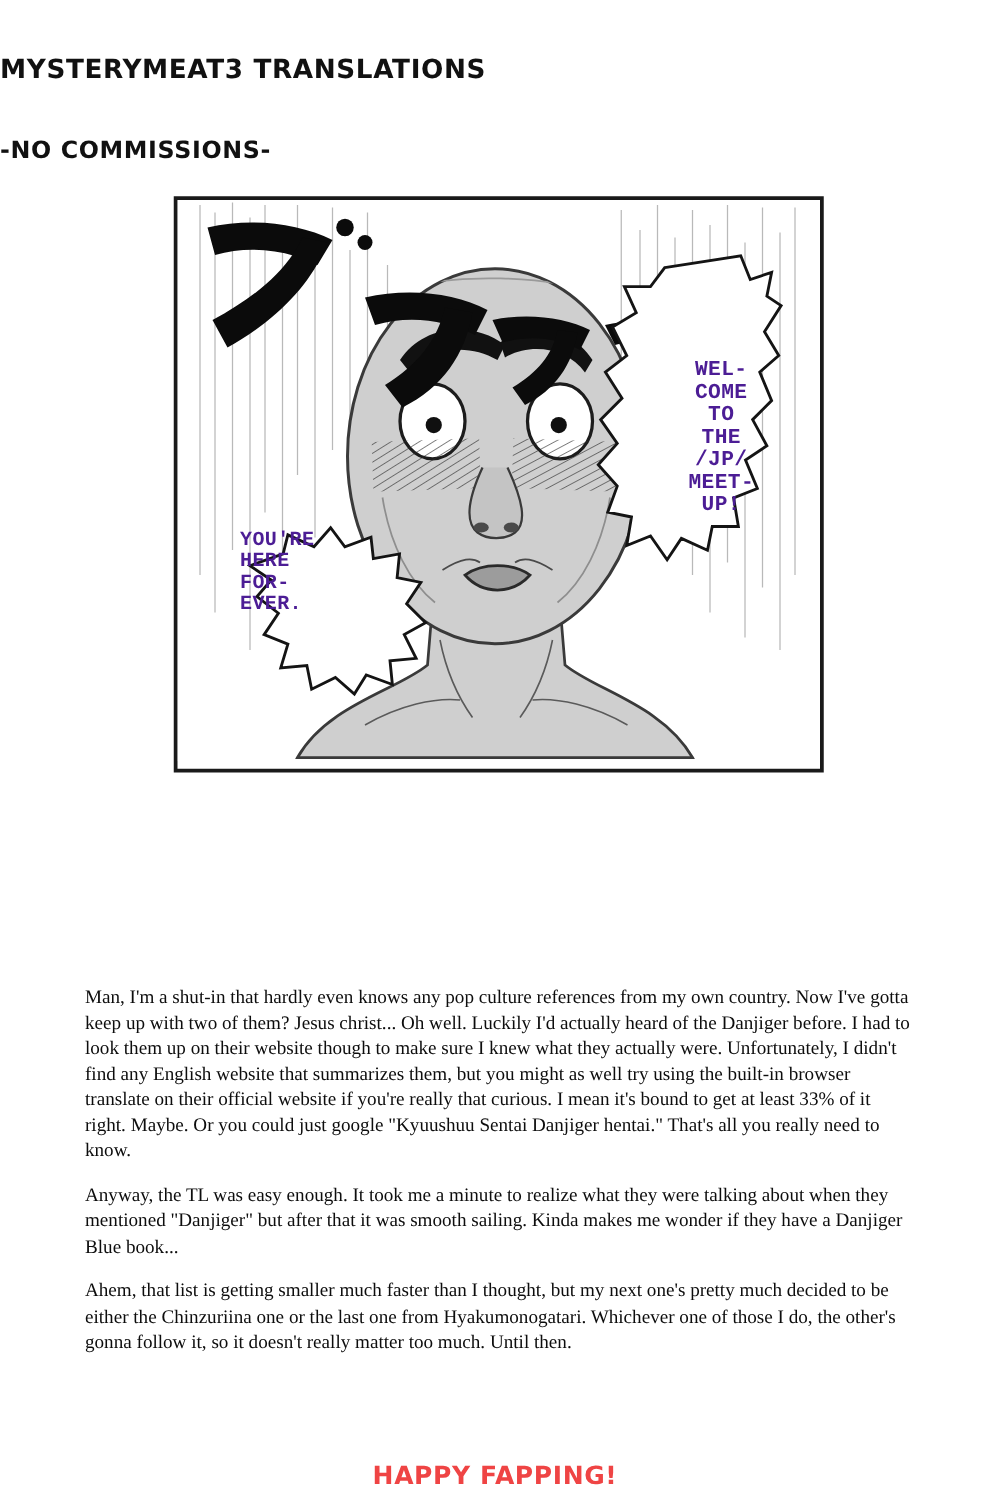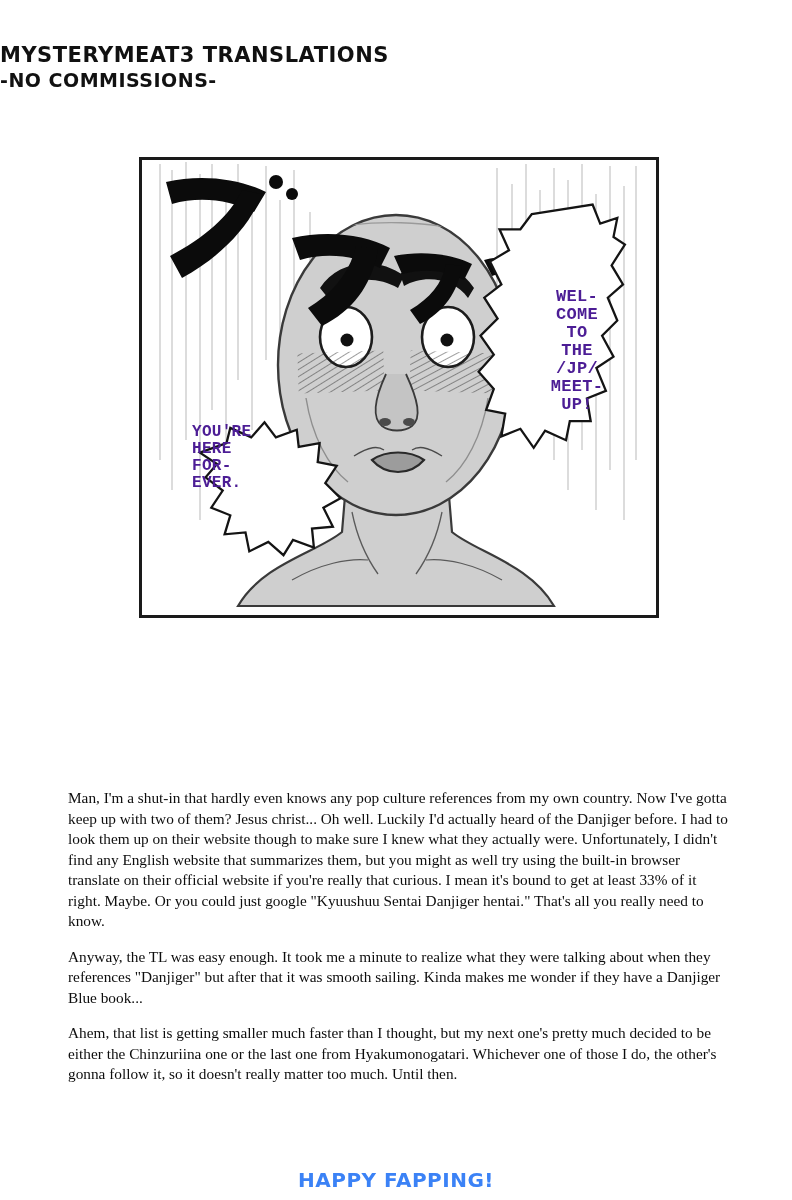--- a/index.html
+++ b/index.html
@@ -22,21 +22,21 @@
     top: 42px;
     left: 0;
     width: 792px;
     text-align: left;
     font-family: "DejaVu Sans", sans-serif;
     font-weight: bold;
     letter-spacing: 0.5px;
     color: #111;
   }
   .credits .line1 { font-size: 21px; line-height: 26px; }
-  .credits .line2 { font-size: 19px; line-height: 24px; }
+  .credits .line2 { font-size: 19px; line-height: 24px; margin-top: 40px; }
   .credits .line3 { font-size: 19px; line-height: 24px; }
   .credits .line4 { font-size: 19px; line-height: 24px; }
 
   
   .panel {
     position: absolute;
     left: 139px;
     top: 157px;
     width: 514px;
     height: 455px;
@@ -90,21 +90,21 @@
   .footer {
     position: absolute;
     left: 0;
     top: 1168px;
     width: 792px;
     text-align: center;
     font-family: "DejaVu Sans", sans-serif;
     font-weight: bold;
     font-size: 20px;
     letter-spacing: 0.5px;
-    color: #3b82f6;
+    color: #ef4444;
   }
 </style>
 </head>
 <body>
 
 <div class="credits">
   <div class="line1">MYSTERYMEAT3 TRANSLATIONS</div>
   <div class="line2">-NO COMMISSIONS-</div>
 </div>
 
@@ -221,17 +221,17 @@
              L94 372 L90 352 L68 354 L74 334 L54 326 L66 308 L48 294 L60 280 Z" fill="#ffffff" stroke="#141414" stroke-width="2.4" transform="translate(18,38) scale(0.95)"></path>
   </svg>
 
 </div>
 
 <div class="bubble-text" id="bubble-right-text">WEL-COME TO THE /JP/ MEET-UP!</div>
 <div class="bubble-text" id="bubble-left-text">YOU'RE HERE FOR-EVER.</div>
 
 <div class="body-copy">
   <p>Man, I'm a shut-in that hardly even knows any pop culture references from my own country. Now I've gotta keep up with two of them? Jesus christ... Oh well. Luckily I'd actually heard of the Danjiger before. I had to look them up on their website though to make sure I knew what they actually were. Unfortunately, I didn't find any English website that summarizes them, but you might as well try using the built-in browser translate on their official website if you're really that curious. I mean it's bound to get at least 33% of it right. Maybe. Or you could just google "Kyuushuu Sentai Danjiger hentai." That's all you really need to know.</p>
-  <p>Anyway, the TL was easy enough. It took me a minute to realize what they were talking about when they references "Danjiger" but after that it was smooth sailing. Kinda makes me wonder if they have a Danjiger Blue book...</p>
+  <p>Anyway, the TL was easy enough. It took me a minute to realize what they were talking about when they mentioned "Danjiger" but after that it was smooth sailing. Kinda makes me wonder if they have a Danjiger Blue book...</p>
   <p>Ahem, that list is getting smaller much faster than I thought, but my next one's pretty much decided to be either the Chinzuriina one or the last one from Hyakumonogatari. Whichever one of those I do, the other's gonna follow it, so it doesn't really matter too much. Until then.</p>
 </div>
 
 <div class="footer">HAPPY FAPPING!</div>
 
 </body></html>

